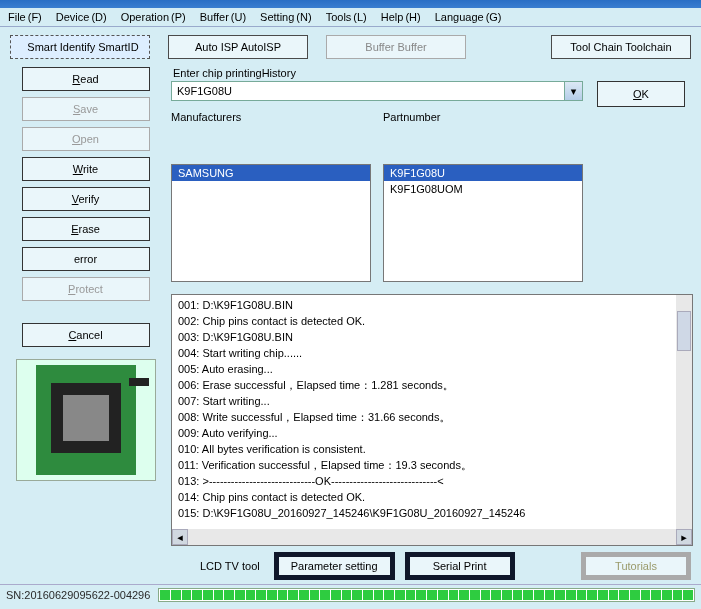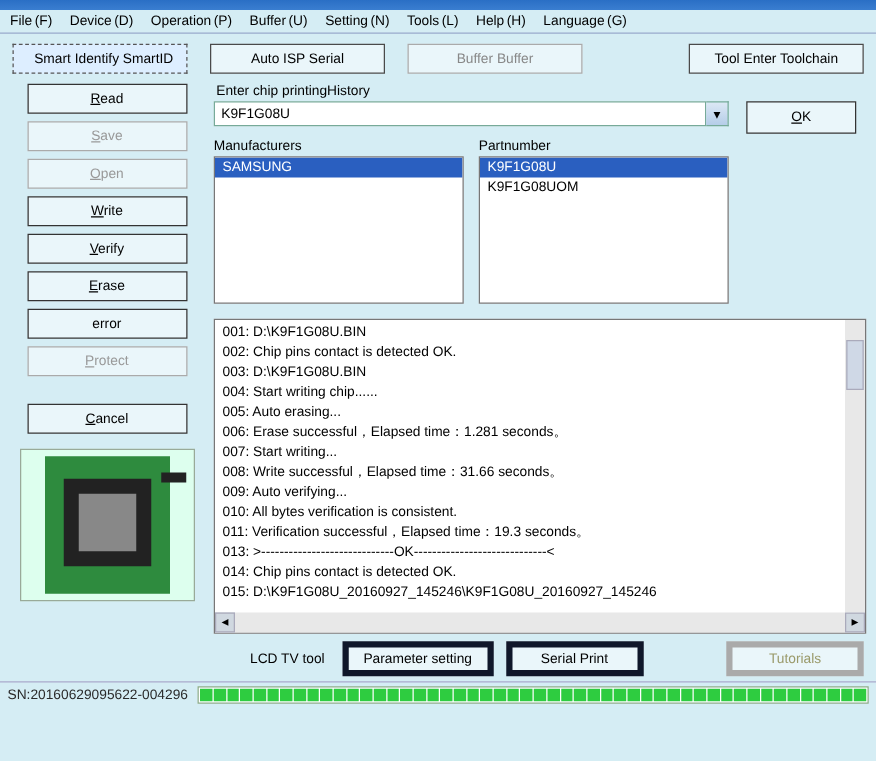--- a/index.html
+++ b/index.html
@@ -21,21 +21,21 @@
 .row1 { display: flex; gap: 14px; align-items: flex-start; }
 .chipsel { flex: 1; }
 .labelrow { display: flex; justify-content: flex-start; padding: 0 2px 2px; }
 .combo { display: flex; }
 .combo input { flex: 1; border: 1px solid #7a9; padding: 3px 5px; background: #fff; }
 .combo .ddbtn { width: 18px; background: linear-gradient(#dce8f5,#b5cde8); border: 1px solid #7a9; border-left: none; display: flex; align-items: center; justify-content: center; }
 .okbtn { width: 88px; padding: 6px 0; background: #eaf6fa; border: 1px solid #333; text-align: center; margin-top: 14px; margin-right: 8px; }
 .listrow { display: flex; gap: 12px; margin-top: 10px; }
 .listbox { flex: 1; }
 .listbox .lbl { padding-bottom: 2px; }
-.listbox .box { border: 1px solid #777; background: #fff; height: 118px; overflow: auto; }
+.listbox .box { border: 1px solid #777; background: #fff; height: 118px; overflow: auto; margin-top: 39px; }
 .listitem { padding: 2px 6px; }
 .listitem.selected { background: #2a5fc0; color: #fff; }
 .logpanel { margin-top: 12px; border: 1px solid #777; background: #fff; height: 252px; display: flex; flex-direction: column; }
 .logbody { flex: 1; overflow: auto; padding: 2px 6px; position: relative; }
 .logline { white-space: nowrap; line-height: 16px; }
 .vscroll { position: absolute; right: 0; top: 0; width: 16px; height: 100%; background: #e8e8e8; }
 .vscroll .thumb { background: #cfd8e6; border: 1px solid #aab; height: 40px; margin: 16px 1px; }
 .hscroll { height: 16px; background: #e8e8e8; display: flex; }
 .hscroll .arrow { width: 16px; background: #d0d8e0; border: 1px solid #aab; text-align: center; line-height: 14px; }
 .hscroll .track { flex: 1; }
@@ -65,24 +65,24 @@
   <span><span>Operation</span><span class="mnemonic">(P)</span></span>
   <span><span>Buffer</span><span class="mnemonic">(U)</span></span>
   <span><span>Setting</span><span class="mnemonic">(N)</span></span>
   <span><span>Tools</span><span class="mnemonic">(L)</span></span>
   <span><span>Help</span><span class="mnemonic">(H)</span></span>
   <span><span>Language</span><span class="mnemonic">(G)</span></span>
 </div>
 
 <div class="toolbar">
   <div class="tbtn dashed">Smart Identify SmartID</div>
-  <div class="tbtn">Auto ISP Serial</div>
+  <div class="tbtn">Auto ISP AutoISP</div>
   <div class="tbtn disabled">Buffer Buffer</div>
   <div class="spacer"></div>
-  <div class="tbtn">Tool Enter Toolchain</div>
+  <div class="tbtn">Tool Chain Toolchain</div>
 </div>
 
 <div class="main">
   <div class="leftcol">
     <div class="actbtn"><u>R</u><span>ead</span></div>
     <div class="actbtn disabled"><u>S</u><span>ave</span></div>
     <div class="actbtn disabled"><u>O</u><span>pen</span></div>
     <div class="actbtn"><u>W</u><span>rite</span></div>
     <div class="actbtn"><u>V</u><span>erify</span></div>
     <div class="actbtn"><u>E</u><span>rase</span></div>

